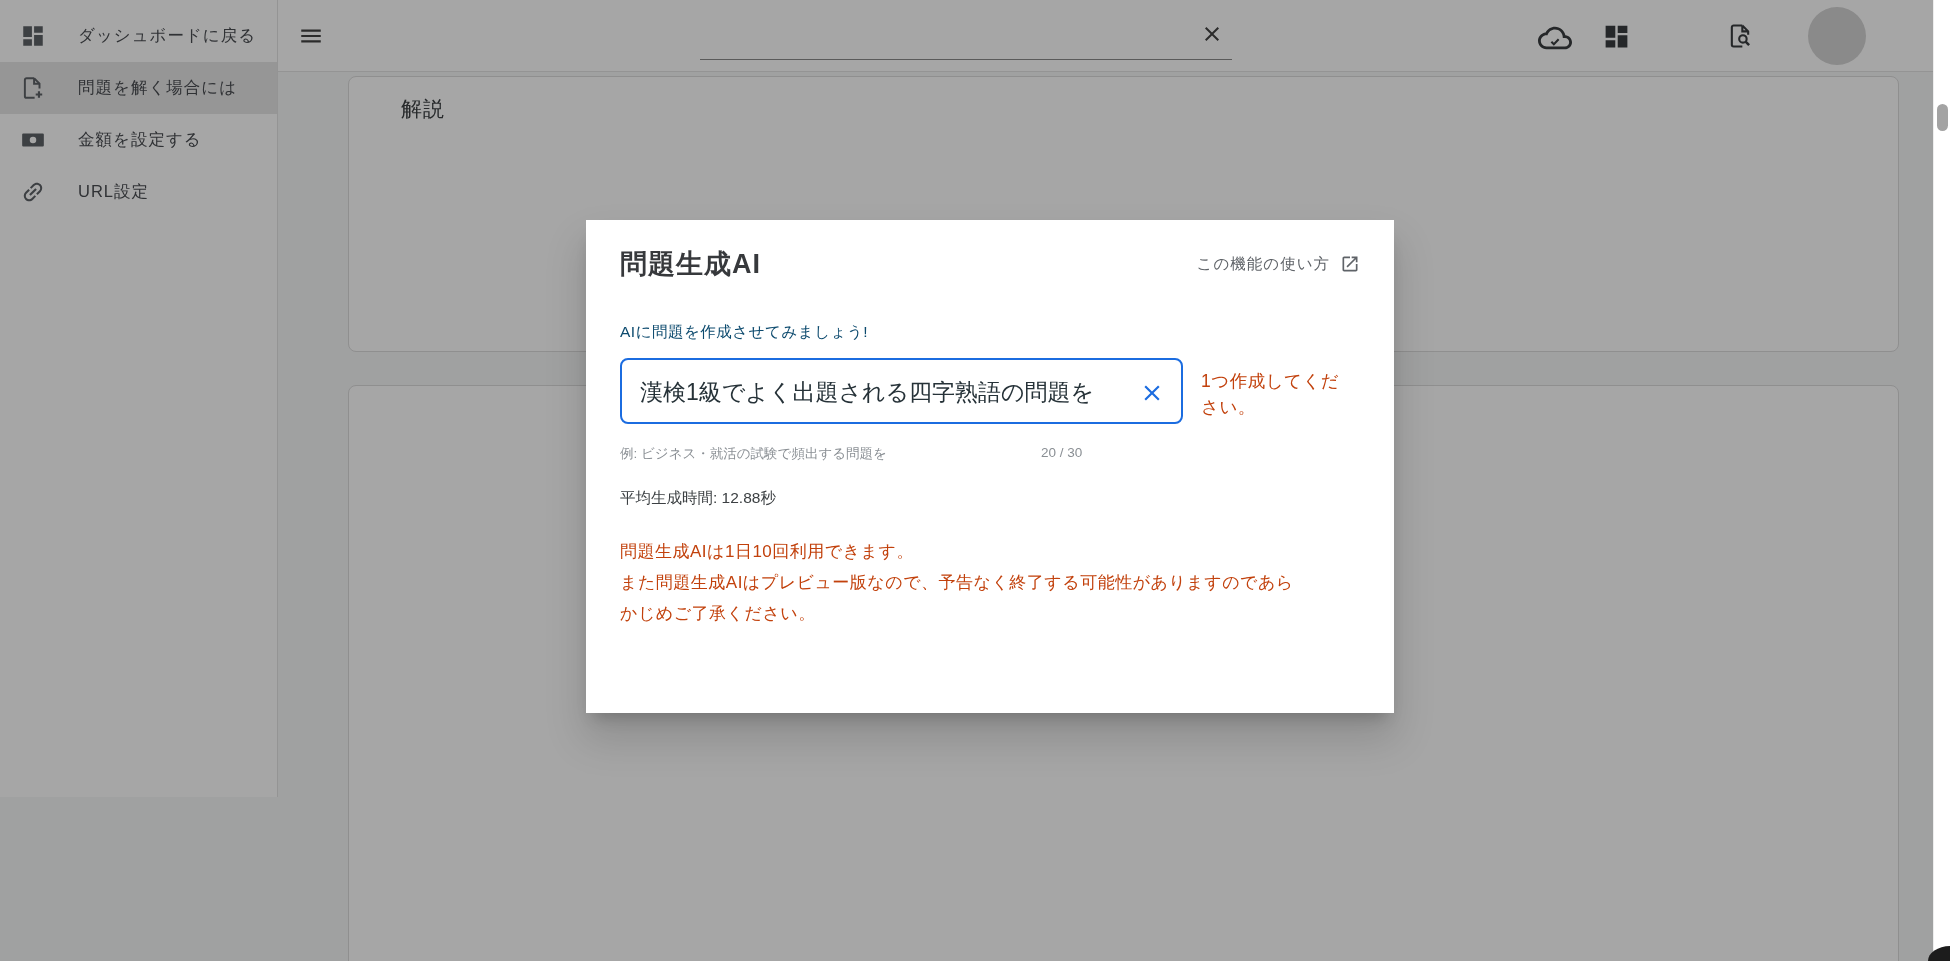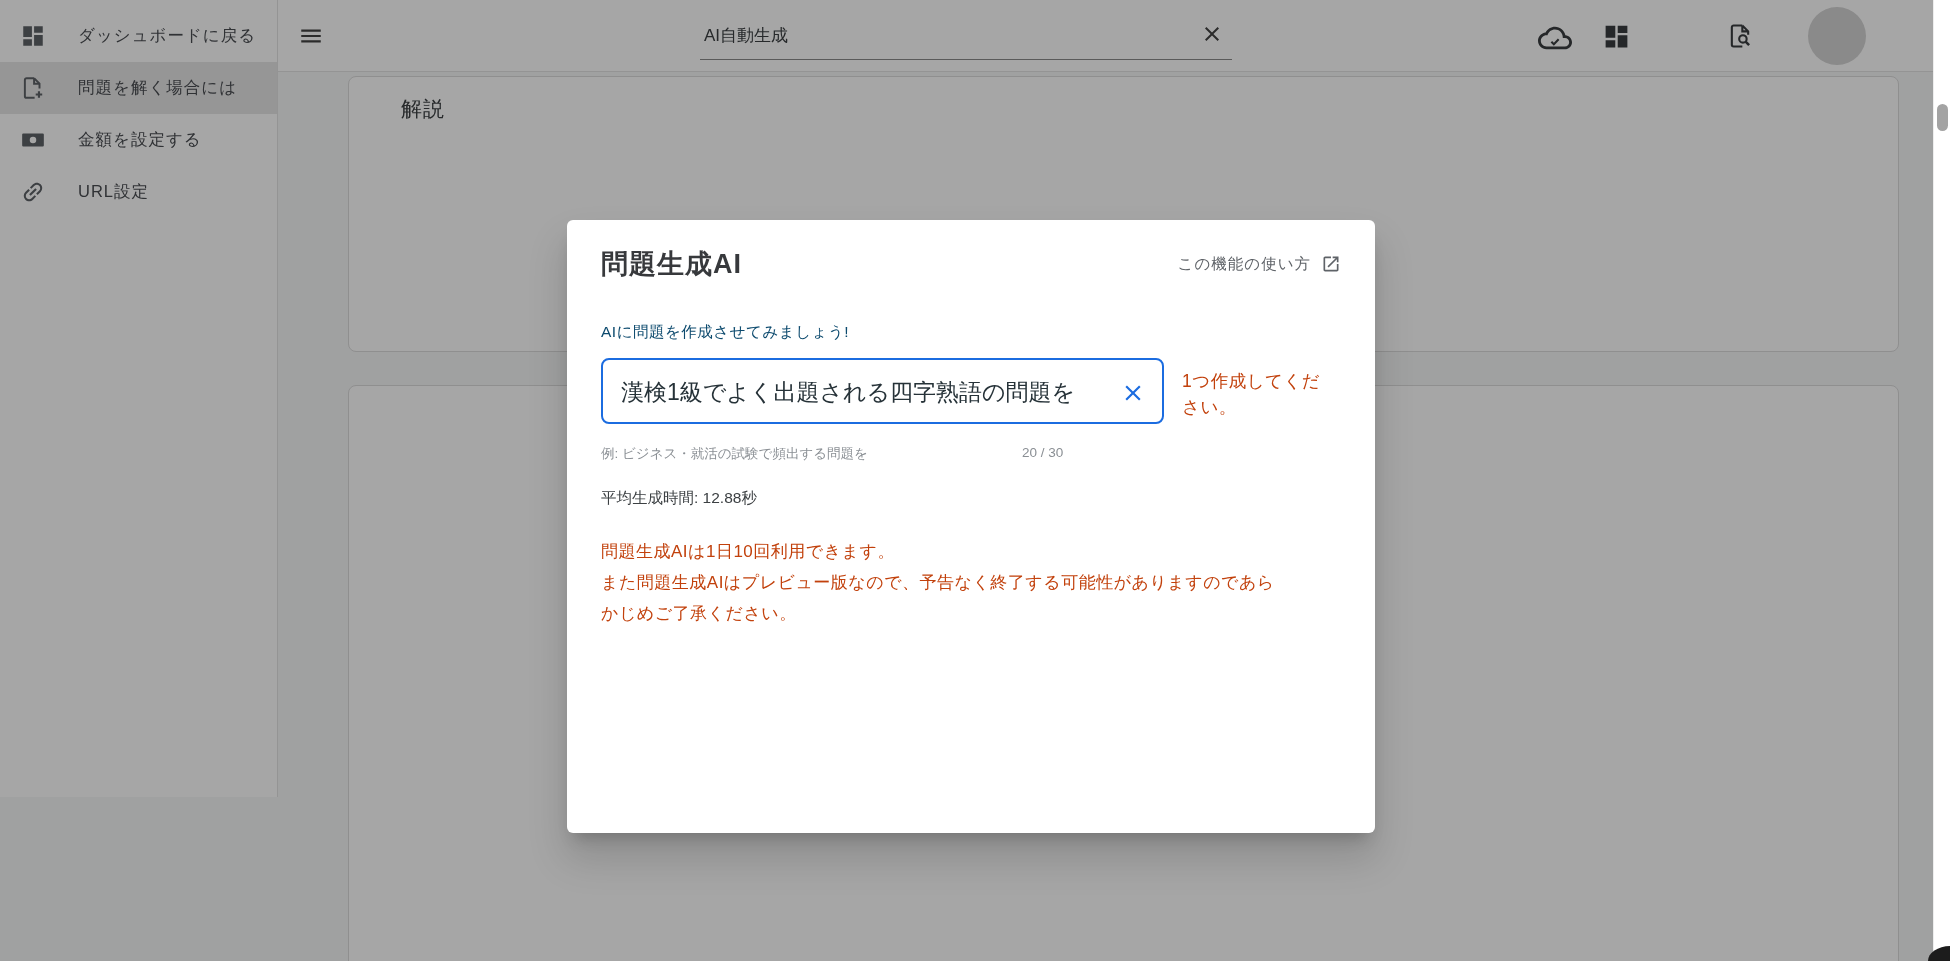--- a/index.html
+++ b/index.html
@@ -55,21 +55,21 @@
   #choice-label { left:448px; top:838px; font-size:17.5px; color:#8f8f8f; letter-spacing:1px; }
   #choice-line { left:448px; top:871px; width:1382px; height:1px; background:#8a8a8a; }
   #choice-x { left:1844px; top:835px; width:25px; height:25px; color:#5f6368; }
   #add-choice-btn { left:417px; top:897px; width:168px; height:50px; background:#fcfcfc; border:none; border-radius:6px;
                     box-shadow:0 1px 4px rgba(0,0,0,0.25); font-size:16.5px; color:#3c4043; letter-spacing:1px; font-family:inherit; cursor:pointer; }
   #enter-checkbox { left:605px; top:911px; width:24px; height:24px; border:2px solid #a9a9a9; border-radius:2px; }
   #enter-label { left:643px; top:914px; font-size:17.5px; color:#9e9e9e; letter-spacing:1px; }
 
   
   #overlay { left:0; top:0; width:1950px; height:961px; background:rgba(0,0,0,0.35); z-index:40; }
-  #modal { left:567px; top:220px; width:808px; height:613px; background:#ffffff; border-radius:6px; z-index:50;
+  #modal { left:586px; top:220px; width:808px; height:493px; background:#ffffff; border-radius:0; z-index:50;
            box-shadow:0 11px 15px -7px rgba(0,0,0,.2), 0 24px 38px 3px rgba(0,0,0,.14); }
   #modal-title { left:34px; top:26px; font-size:27px; font-weight:bold; color:#37393c; letter-spacing:1px; }
   #modal-help { right:34px; top:32px; height:24px; display:flex; align-items:center; gap:10px; cursor:pointer; color:#5f6368; }
   #modal-help .help-text { font-size:15.5px; letter-spacing:1px; }
   #modal-help .help-icon { width:20px; height:20px; }
   #modal-lead { left:34px; top:102px; font-size:15.5px; color:#0c4a6e; letter-spacing:0.5px; }
   #prompt-box { left:34px; top:138px; width:563px; height:66px; border:2px solid #1b6ce0; border-radius:8px; background:#fff; }
   #prompt-input { position:absolute; left:18px; top:14px; width:480px; height:36px; border:none; outline:none; background:transparent;
                   font-size:23px; color:#263238; font-family:inherit; }
   #prompt-clear { position:absolute; right:16px; top:20px; width:26px; height:26px; color:#1b6ce0; cursor:pointer; }
@@ -128,21 +128,20 @@
   </div>
 </nav>
 
 <header id="topbar" class="abs">
   <span id="hamburger" class="abs g-icon">
       <svg viewBox="0 0 24 24" fill="currentColor">
         <path d="M3 6h18v2H3V6zm0 5h18v2H3v-2zm0 5h18v2H3v-2z"></path>
       </svg>
     </span>
   <div id="title-field" class="abs">
-    <input id="title-input" type="text" value="AI自動生成" style="">
     <span id="title-clear" class="abs g-icon">
         <svg viewBox="0 0 24 24" fill="currentColor">
           <path d="M19 6.41 17.59 5 12 10.59 6.41 5 5 6.41 10.59 12 5 17.59 6.41 19 12 13.41 17.59 19 19 17.59 13.41 12z"></path>
         </svg>
       </span>
   </div>
   <span class="abs tb-icon" style="left:1260px;width:34px;height:34px">
     <svg viewBox="0 0 24 24" fill="currentColor">
         <path d="M19.35 10.04C18.67 6.59 15.64 4 12 4 9.11 4 6.6 5.64 5.35 8.04 2.34 8.36 0 10.91 0 14c0 3.31 2.69 6 6 6h13c2.76 0 5-2.24 5-5 0-2.64-2.05-4.78-4.65-4.96zM19 18H6c-2.21 0-4-1.79-4-4s1.79-4 4-4h.71C7.37 7.69 9.48 6 12 6c3.04 0 5.5 2.46 5.5 5.5v.5H19c1.66 0 3 1.34 3 3s-1.34 3-3 3z"></path>
         <path d="m11.2 17.4-2.3-2.3 1.06-1.06 1.24 1.24 2.84-2.84 1.06 1.06z"></path>

